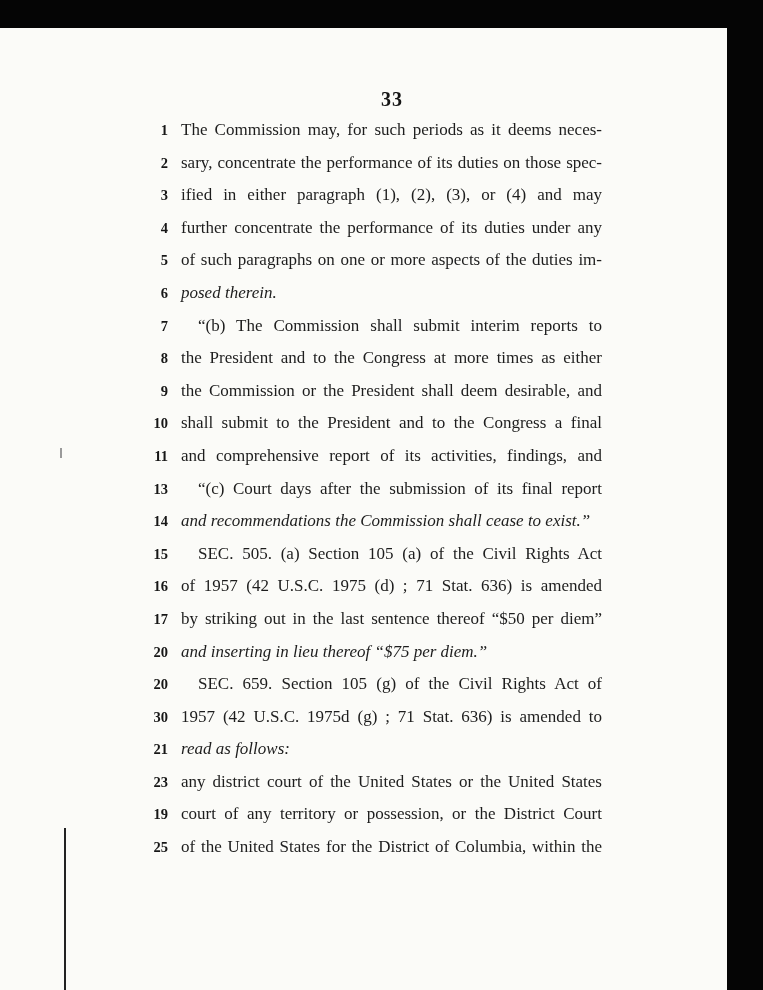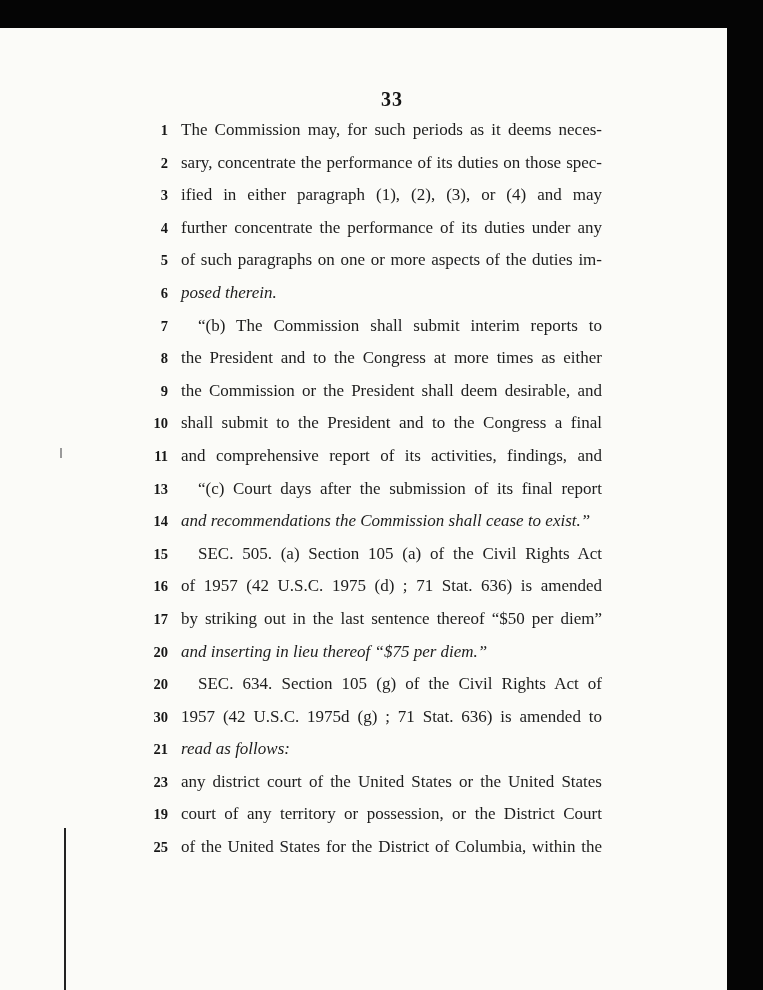--- a/index.html
+++ b/index.html
@@ -168,21 +168,21 @@
       <div class="line-row">
         <span class="line-num">17</span>
         <span class="line-text">by striking out in the last sentence thereof “$50 per diem”</span>
       </div>
       <div class="line-row">
         <span class="line-num">20</span>
         <span class="line-text para-end">and inserting in lieu thereof “$75 per diem.”</span>
       </div>
       <div class="line-row">
         <span class="line-num">20</span>
-        <span class="line-text indent">SEC. 634. Section 105 (g) of the Civil Rights Act of</span>
+        <span class="line-text indent">SEC. 659. Section 105 (g) of the Civil Rights Act of</span>
       </div>
       <div class="line-row">
         <span class="line-num">30</span>
         <span class="line-text">1957 (42 U.S.C. 1975d (g) ; 71 Stat. 636) is amended to</span>
       </div>
       <div class="line-row">
         <span class="line-num">21</span>
         <span class="line-text para-end">read as follows:</span>
       </div>
       <div class="line-row">

